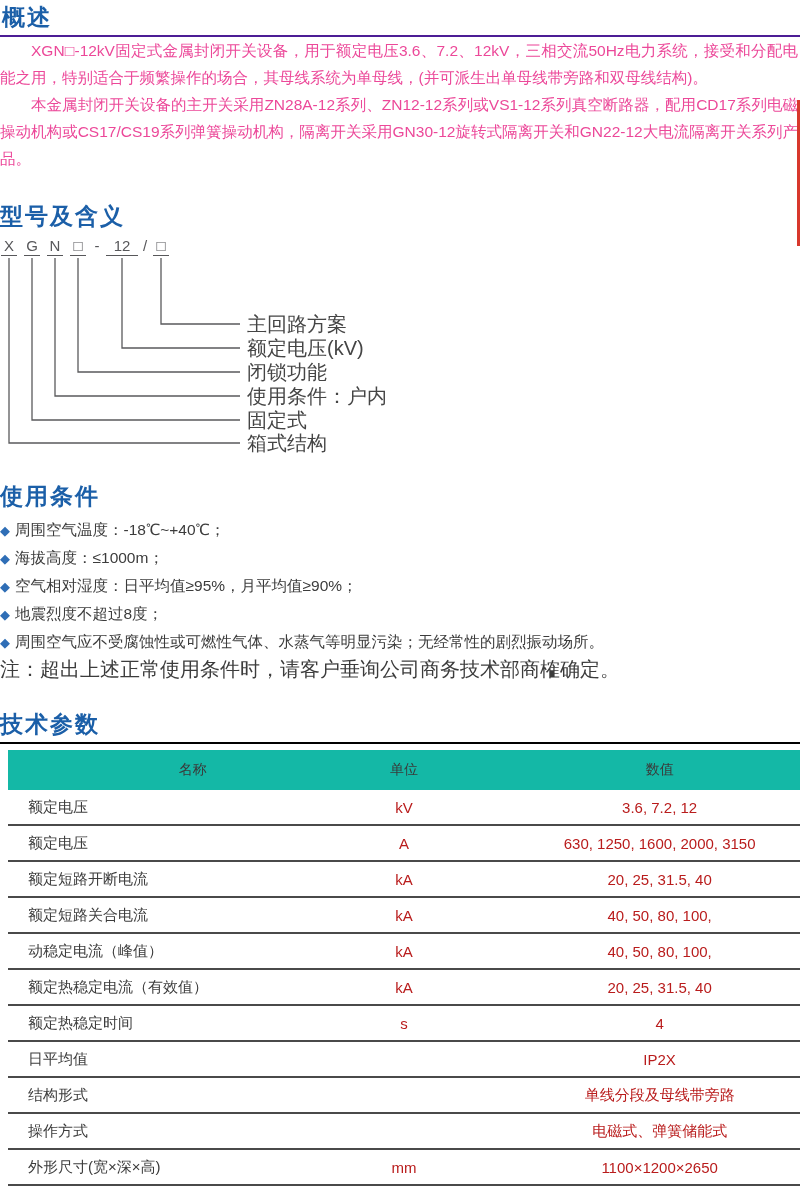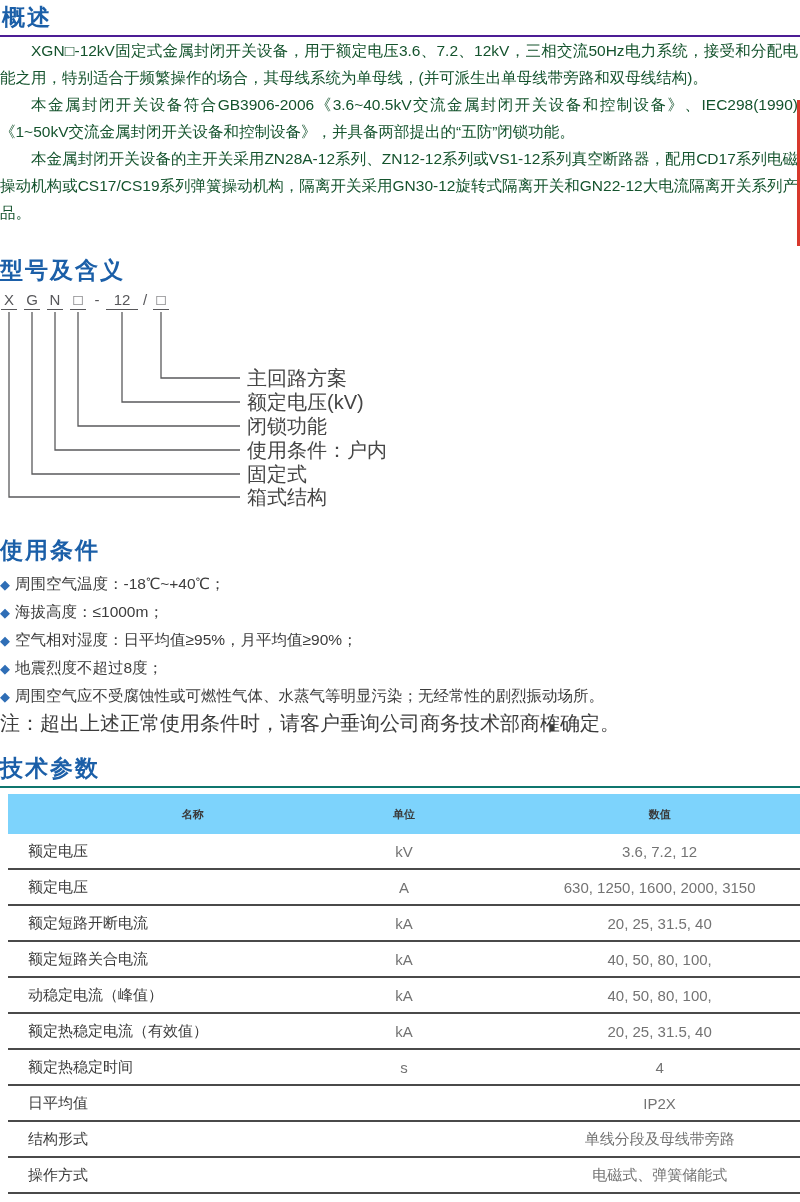--- a/index.html
+++ b/index.html
@@ -8,75 +8,74 @@
     position: relative; overflow: hidden;
     font-family: "Liberation Sans", sans-serif;
     color: #3c3c3c;
   }
   .sec-title {
     font-size: 23px; font-weight: bold; color: #1b5fa8;
     margin: 0; letter-spacing: 2px; line-height: 28px;
   }
   #overview-title { padding: 4px 0 4px 2px; border-bottom: 2px solid #4c1d95; line-height: 27px; }
   .body-text p {
-    margin: 0; font-size: 15.5px; color: #14532d; line-height: 27px;
+    margin: 0; font-size: 15.5px; color: #ec4899; line-height: 27px;
     text-indent: 2em; text-align: justify; padding-right: 2px;
   }
   #model-title { margin-top: 30px; }
   .diagram { position: relative; height: 228px; margin-top: 8px; }
   .code-row { position: absolute; top: 0; left: 0; width: 100%; height: 20px; }
   .ch {
     position: absolute; top: 0; text-align: center; font-size: 15px; color: #57575a;
     padding-bottom: 2px; border-bottom: 1.5px solid #57575a; line-height: 15px;
   }
   .ch.plain { border-bottom: none; }
   .dlines { position: absolute; left: 0; top: 20px; }
   .dlabel {
     position: absolute; left: 247px; font-size: 20px; color: #454545;
     white-space: nowrap; line-height: 18px;
   }
   #conditions-title { margin-top: 16px; }
   .bullets { margin-top: 6px; }
   .bullet-item { font-size: 15.5px; color: #3c3c3c; line-height: 27px; }
   .diamond { color: #2f6eb6; font-size: 13px; margin-right: 5px; }
   .note-line { font-size: 20px; color: #3c3c3c; line-height: 27px; }
-  #params-title { margin-top: 18px; padding-bottom: 5px; border-bottom: 2px solid #0f766e; line-height: 26px; }
+  #params-title { margin-top: 28px; padding-bottom: 5px; border-bottom: 2px solid #000000; line-height: 26px; }
   table.params {
     border-collapse: collapse; table-layout: fixed;
     width: 792px; margin: 6px 0 0 8px;
   }
   table.params col.c-name  { width: 41%; }
   table.params col.c-unit  { width: 18%; }
   table.params col.c-value { width: 41%; }
   table.params thead th {
-    background: #7dd3fc; height: 38px; font-weight: bold;
-    font-size: 11px; color: #3a3a3a; text-align: center;
+    background: #14b8a6; height: 38px; font-weight: normal;
+    font-size: 14px; color: #3a3a3a; text-align: center;
   }
   table.params thead th.h-name  { padding-left: 46px; }
   table.params thead th.h-value { padding-left: 45px; }
   table.params tbody td {
     height: 32px; border-bottom: 2px solid #4a4a4a;
-    font-size: 15px; color: #737373; text-align: center;
+    font-size: 15px; color: #b91c1c; text-align: center;
   }
   table.params tbody td.name  { text-align: left; padding-left: 20px; color: #3c3c3c; }
   table.params tbody td.value { padding-left: 45px; }
   .edge-marker {
     position: absolute; right: 0; top: 100px;
     width: 3px; height: 146px; background: #d8382c;
   }
 </style>
 </head>
 <body>
 
 <div class="edge-marker"></div>
 
 <h1 class="sec-title" id="overview-title">概述</h1>
 <div class="body-text">
   <p>XGN□-12kV固定式金属封闭开关设备，用于额定电压3.6、7.2、12kV，三相交流50Hz电力系统，接受和分配电能之用，特别适合于频繁操作的场合，其母线系统为单母线，(并可派生出单母线带旁路和双母线结构)。</p>
-  <p>本金属封闭开关设备符合GB3906-2006《3.6~40.5kV交流金属封闭开关设备和控制设备》、IEC298(1990)《1~50kV交流金属封闭开关设备和控制设备》，并具备两部提出的“五防”闭锁功能。</p>
   <p>本金属封闭开关设备的主开关采用ZN28A-12系列、ZN12-12系列或VS1-12系列真空断路器，配用CD17系列电磁操动机构或CS17/CS19系列弹簧操动机构，隔离开关采用GN30-12旋转式隔离开关和GN22-12大电流隔离开关系列产品。</p>
 </div>
 
 <h1 class="sec-title" id="model-title">型号及含义</h1>
 <div class="diagram">
   <div class="code-row">
     <span class="ch" style="left:1px;   width:16px;">X</span>
     <span class="ch" style="left:24px;  width:16px;">G</span>
     <span class="ch" style="left:47px;  width:16px;">N</span>
     <span class="ch" style="left:70px;  width:16px;">□</span>

